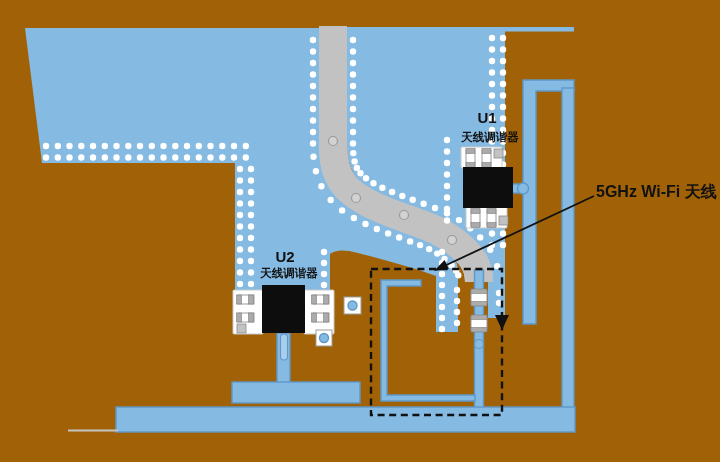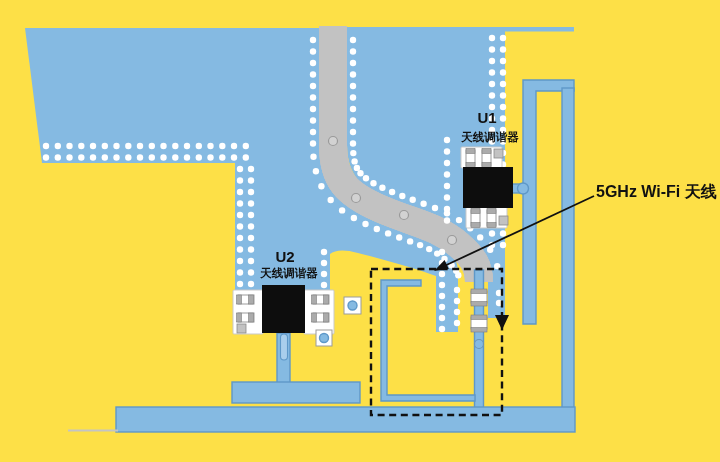--- a/index.html
+++ b/index.html
@@ -1,16 +1,16 @@
 <!DOCTYPE html>
 <html style="--copper: #85BAE2; --copper-edge: #5E98C8; --keepout: #C2C2C2; --trace-edge: #A8A8A8; --trace-center: #D2D2D2; --chip: #0D0D0D; --padcap: #ABABAB; --via: #FFFFFF; --ink: #111111; --edge: #C4C4C4;"><head>
 <meta charset="utf-8">
 <style>
   html,body{margin:0;padding:0;background:#fff;}
-  .stage{position:relative;width:720px;height:462px;background:#fde047;overflow:hidden;}
+  .stage{position:relative;width:720px;height:462px;background:#a16207;overflow:hidden;}
   svg{display:block;}
   .cu{fill:var(--copper,#85BAE2);}
   .cu-b{fill:var(--copper,#85BAE2);stroke:var(--copper-edge,#5E98C8);stroke-width:1.4;}
   .cu-light{fill:#A9CEEC;stroke:var(--copper-edge,#5E98C8);stroke-width:1.1;}
   .keepout{fill:none;stroke:var(--keepout,#C2C2C2);stroke-width:28;}
   .trace-edge{fill:none;stroke:var(--trace-edge,#A8A8A8);stroke-width:15.5;}
   .trace-center{fill:none;stroke:var(--trace-center,#D2D2D2);stroke-width:13;}
   .trace-via{fill:var(--trace-center,#D2D2D2);stroke:#9A9A9A;stroke-width:1.2;}
   .cu-via{fill:var(--copper,#85BAE2);stroke:#6B95B8;stroke-width:1.2;}
   .via{fill:var(--via,#FFFFFF);}

